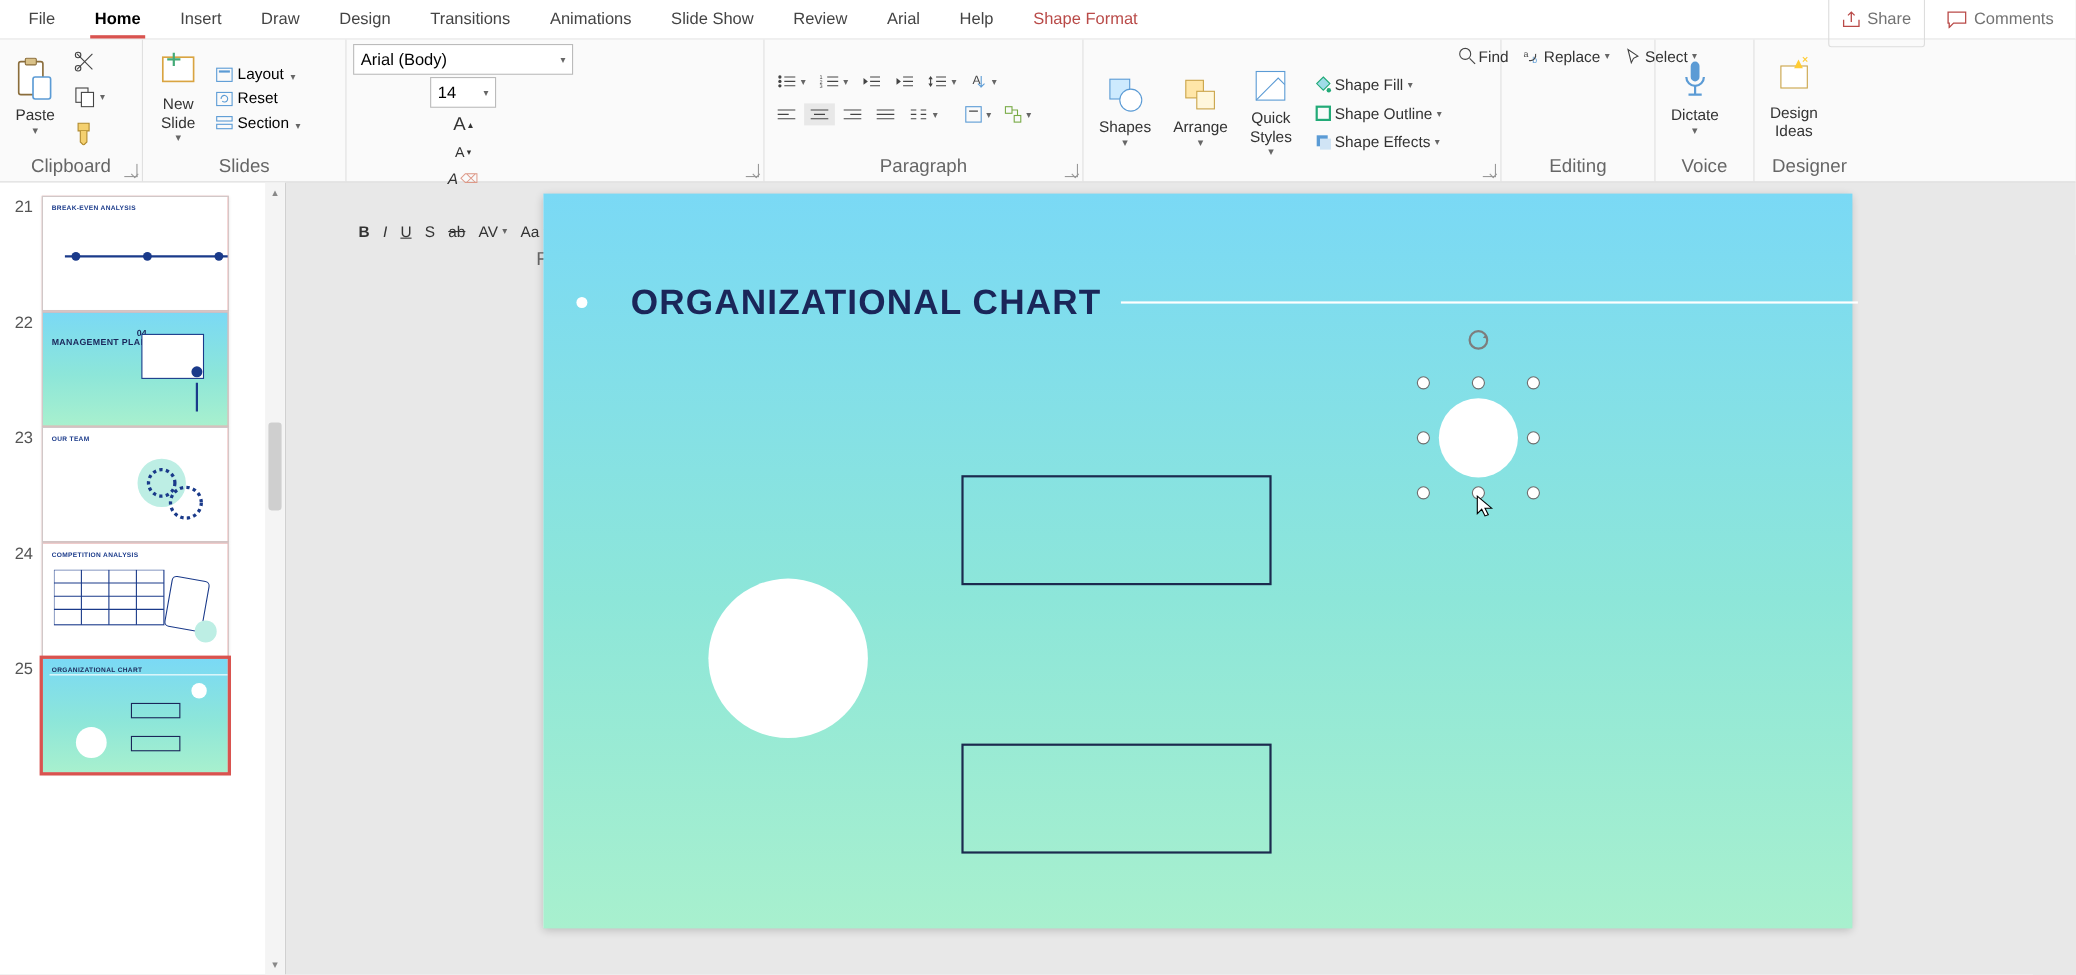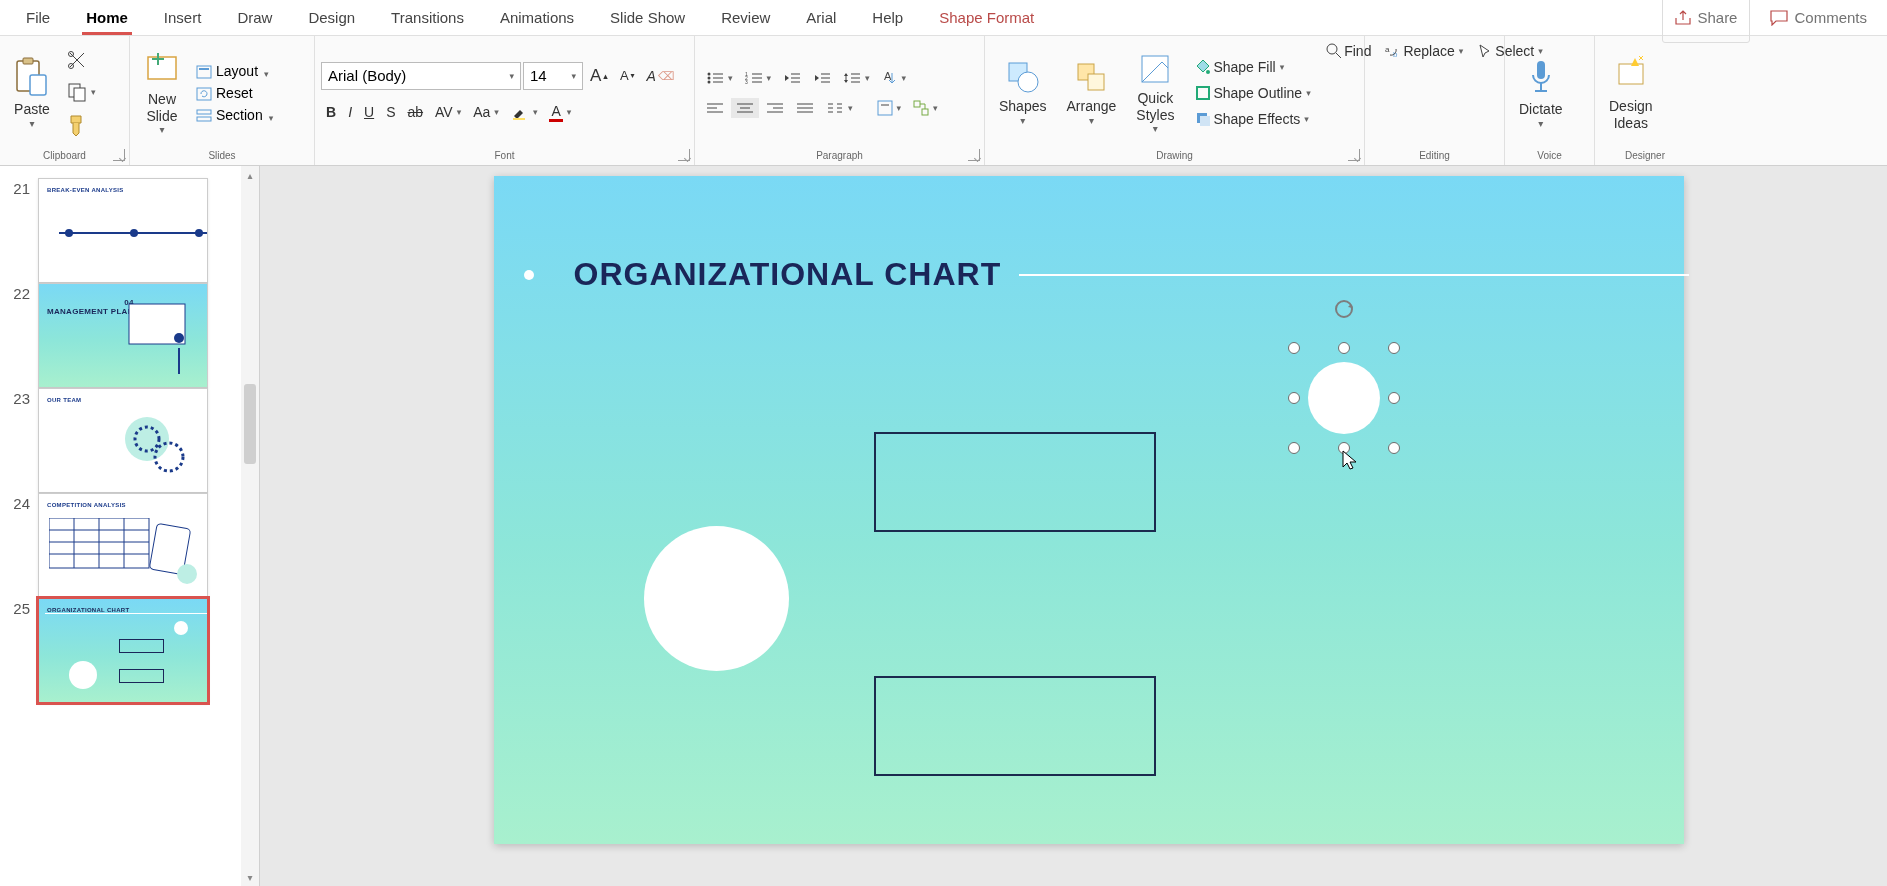--- a/index.html
+++ b/index.html
@@ -12,42 +12,42 @@
 .menu-item.active::after { content: ""; position: absolute; left: 14px; right: 14px; bottom: -1px; height: 3px; background: #d9534f; }
 .menu-item.context { color: #b94a48; }
 .menu-spacer { flex: 1; }
 .menu-share, .menu-comments { display: flex; align-items: center; padding: 16px 12px; margin-left: 8px; border: 1px solid #ddd; border-radius: 3px; font-size: 15px; color: #737373; cursor: pointer; }
 .menu-comments { border: none; }
 .menu-share svg, .menu-comments svg { margin-right: 6px; }
 
 
 .ribbon { display: flex; height: 130px; background: #fafafa; border-bottom: 1px solid #d0d0d0; }
 .ribbon-group { border-right: 1px solid #e0e0e0; display: flex; flex-direction: column; justify-content: space-between; padding: 4px 6px 0 6px; position: relative; }
-.ribbon-group-label { text-align: center; font-size: 10px; color: #666; padding: 4px 0; }
+.ribbon-group-label { text-align: center; font-size: 17px; color: #666; padding: 4px 0; }
 .ribbon-group-content { flex: 1; display: flex; align-items: center; gap: 4px; }
 .ribbon-group .launcher { position: absolute; right: 4px; bottom: 4px; width: 12px; height: 12px; border: 1px solid #999; border-top: none; border-left: none; }
 .ribbon-group .launcher::after { content: ""; position: absolute; width: 4px; height: 4px; right: -1px; bottom: -1px; border-right: 1px solid #999; border-bottom: 1px solid #999; transform: rotate(45deg) translate(0px,0px); }
 
 .btn-col { display: flex; flex-direction: column; align-items: center; justify-content: center; padding: 4px 8px; cursor: pointer; }
 .btn-col .lbl { font-size: 14px; color: #333; text-align: center; line-height: 1.2; margin-top: 4px; }
 .btn-col .caret { font-size: 10px; color: #666; }
 .small-row { display: flex; align-items: center; gap: 2px; }
 .small-btn { padding: 3px 5px; font-size: 14px; color: #333; cursor: pointer; display: flex; align-items: center; gap: 2px; }
 .small-btn.active { background: #e8e8e8; }
 .caret-sm { font-size: 9px; color: #666; margin-left: 2px; }
 
 
 .clipboard-col { display:flex; flex-direction:column; gap:6px; }
 
 
 .slides-opts { display:flex; flex-direction:column; gap:2px; }
 .slides-opt { display:flex; align-items:flex-end; gap:4px; font-size:14px; padding:2px 4px; cursor:pointer; }
 
 
-.font-top { display:flex; align-items:center; gap:2px; margin-bottom:6px; }
+.font-top { display:flex; align-items:center; gap:2px; margin-bottom:20px;flex-direction:column; }
 .font-name { width:200px; height:28px; border:1px solid #bbb; background:#fff; display:flex; align-items:center; justify-content:space-between; padding:0 6px; font-size:15px; }
 .font-size { width:60px; height:28px; border:1px solid #bbb; background:#fff; display:flex; align-items:center; justify-content:space-between; padding:0 6px; font-size:15px; }
 .font-bottom { display:flex; align-items:center; gap:2px; }
 
 
 .editor { display:flex; height: calc(100% - 166px); background:#e8e8e8; }
 .thumb-pane { width: 260px; background:#fff; border-right:1px solid #d0d0d0; overflow:hidden; position:relative; }
 .thumb-scroll { position:absolute; right:0; top:0; bottom:0; width:18px; background:#f4f4f4; }
 .thumb-scroll .arrow-up, .thumb-scroll .arrow-down { height:18px; display:flex; align-items:center; justify-content:center; font-size:10px; color:#888; }
 .thumb-scroll .handle { height:80px; background:#cfcfcf; margin: 200px 3px 0 3px; border-radius:3px; }
@@ -397,21 +397,20 @@
         <div class="small-btn">
             <svg width="16" height="16">
               <rect x="2" y="2" width="10" height="10" fill="#5b9bd5"></rect>
               <rect x="5" y="5" width="10" height="10" fill="#d0e4f5"></rect>
             </svg>
             <span>Shape Effects</span>
             <span class="caret-sm">▾</span>
           </div>
       </div>
     </div>
-    <div class="ribbon-group-label">Drawing</div>
     <div class="launcher"></div>
   </div>
 
   <div class="ribbon-group" style="width:140px">
     <div class="ribbon-group-content" style="flex-direction:row;align-items:flex-start;gap:4px;justify-content:center">
       <div class="small-btn">
           <svg width="16" height="16">
             <circle cx="6" cy="6" r="5" fill="none" stroke="#444"></circle>
             <line x1="10" y1="10" x2="15" y2="15" stroke="#444"></line>
           </svg>

